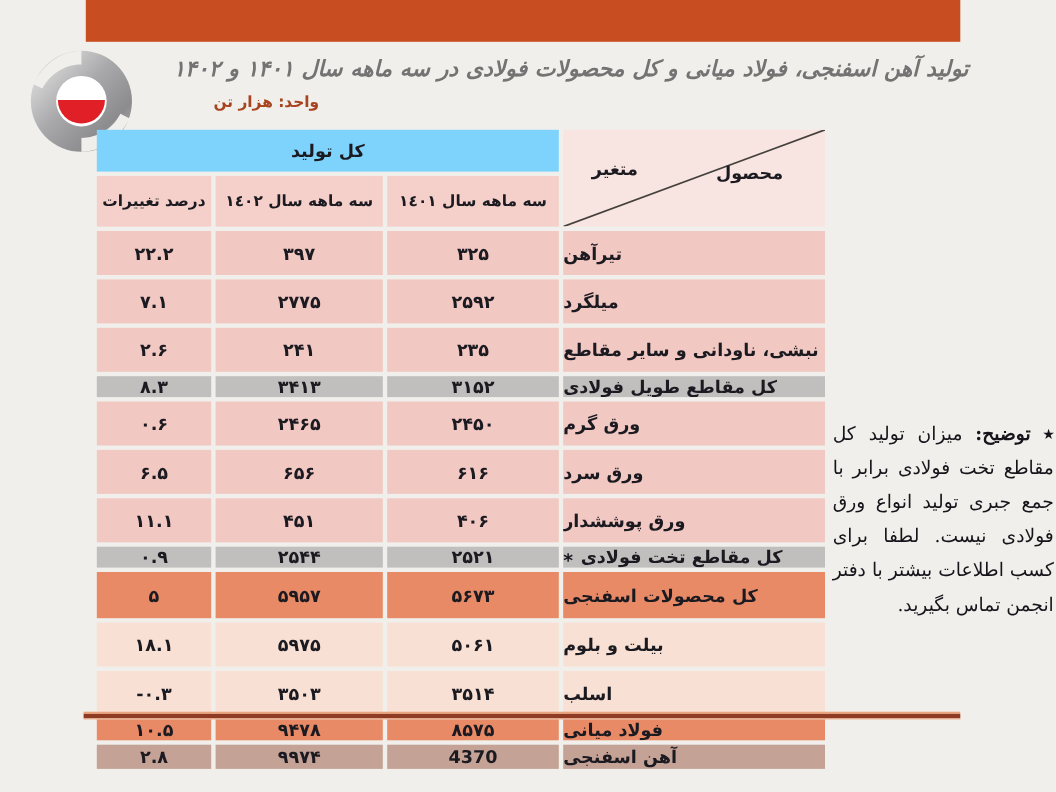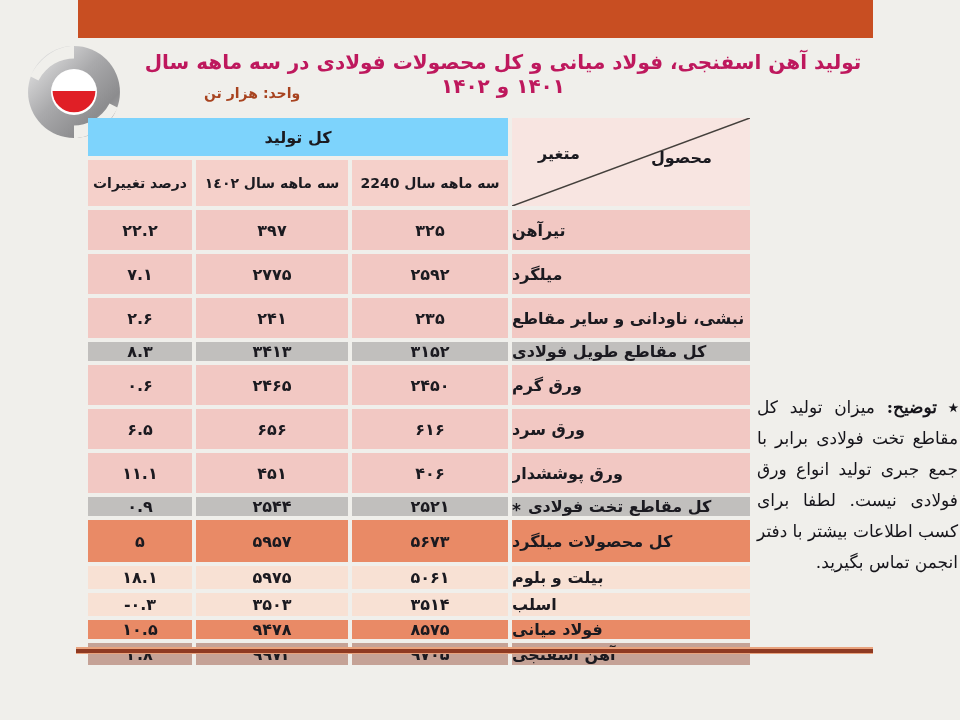--- a/index.html
+++ b/index.html
@@ -5,26 +5,26 @@
   html,body{margin:0;padding:0}
   body{
     width:960px;height:720px;position:relative;overflow:hidden;
     background:#f0efeb;
     font-family:"DejaVu Sans","Liberation Sans",sans-serif;
     color:#1b1a20;
   }
   .top-bar{position:absolute;left:78px;top:0;width:795px;height:38px;background:#c84e22}
   .logo{position:absolute;left:27px;top:45px;width:94px;height:94px}
   .slide-title{
-    position:absolute;left:140px;top:50px;width:726px;
+    position:absolute;left:156px;top:50px;width:726px;
     direction:rtl;text-align:center;
-    font-size:20px;font-weight:bold;color:#be185d;
+    font-size:20px;font-weight:bold;color:#737373;font-style:italic;
   }
   .unit-label{
-    position:absolute;left:204px;top:85px;
+    position:absolute;left:194px;top:85px;
     direction:rtl;font-size:14px;font-weight:bold;color:#a8431f;
   }
 
   table.data-table{
     position:absolute;left:84px;top:114px;
     border-collapse:separate;border-spacing:4px;direction:rtl;
     table-layout:fixed;
   }
   .data-table th,.data-table td{
     padding:0;text-align:center;vertical-align:middle;
@@ -33,38 +33,37 @@
   .group-header{background:#7dd3fc;height:38px;font-size:16px}
   .col-header{background:#f5d0ca;height:46px;font-size:14px}
   .corner-cell{background:#f8e5e1;position:relative}
   .corner-cell svg.diag{position:absolute;left:0;top:0;width:100%;height:100%}
   .corner-product{position:absolute;right:38px;top:30px;font-size:16px}
   .corner-variable{position:absolute;left:26px;top:26px;font-size:16px}
 
   tr.row-item    td{background:#f2c8c3;height:40px}
   tr.row-subtotal td{background:#c1bfbd;height:17px}
   tr.row-grand   td{background:#e98a66;height:42px}
-  tr.row-input   td{background:#f8e1d4;height:23px}
+  tr.row-input   td{background:#f8e1d4;height:40px}
   tr.row-semi    td{background:#e98a66;height:18px}
   tr.row-sponge  td{background:#c5a296;height:22px}
 
   td.cell{font-size:16px}
   td.num{direction:ltr}
   td.product .prod-wrap{
     direction:ltr;display:flex;justify-content:flex-start;align-items:center;gap:7px;
   }
   td.product .prod-name{direction:rtl;unicode-bidi:embed}
   td.product .star{font-size:17px;line-height:10px;position:relative;top:3px}
 
   .note{
     position:absolute;left:757px;top:380px;width:201px;
     direction:rtl;text-align:justify;
     font-size:17px;line-height:1.82;color:#15141a;
     font-family:"DejaVu Serif","Liberation Serif",serif;
-    margin-top:12px;
   }
   .note .note-star{font-weight:bold}
   .note .note-label{font-weight:bold}
 
   .bottom-rule{position:absolute;left:76px;top:647px;width:797px}
   .bottom-rule .rule-light{height:2px;background:#e9a37e}
   .bottom-rule .rule-dark{height:4px;background:#8f3a22}
   .bottom-rule .rule-light2{height:1px;background:#e9a37e}
 </style>
 </head>
@@ -103,21 +102,21 @@
       <td class="corner-cell" rowspan="2">
         <svg class="diag" viewBox="0 0 100 100" preserveAspectRatio="none">
           <line x1="0" y1="100" x2="100" y2="0" stroke="#44403c" stroke-width="1.6" vector-effect="non-scaling-stroke"></line>
         </svg>
         <span class="corner-product">محصول</span>
         <span class="corner-variable">متغیر</span>
       </td>
       <th class="group-header" colspan="3">کل تولید</th>
     </tr>
     <tr>
-      <th class="col-header">سه ماهه سال 2240</th>
+      <th class="col-header">سه ماهه سال ١٤٠١</th>
       <th class="col-header">سه ماهه سال ١٤٠٢</th>
       <th class="col-header">درصد تغییرات</th>
     </tr>
   </thead>
   <tbody>
       <tr class="row-item">
         <td class="cell product">
           <span class="prod-wrap">
             <span class="prod-name">تیرآهن</span>
           </span>
@@ -193,21 +192,21 @@
             <span class="prod-name">کل مقاطع تخت فولادی</span>
           </span>
         </td>
         <td class="cell num">۲۵۲۱</td>
         <td class="cell num">۲۵۴۴</td>
         <td class="cell num">۰.۹</td>
       </tr>
       <tr class="row-grand">
         <td class="cell product">
           <span class="prod-wrap">
-            <span class="prod-name">کل محصولات میلگرد</span>
+            <span class="prod-name">کل محصولات اسفنجی</span>
           </span>
         </td>
         <td class="cell num">۵۶۷۳</td>
         <td class="cell num">۵۹۵۷</td>
         <td class="cell num">۵</td>
       </tr>
       <tr class="row-input">
         <td class="cell product">
           <span class="prod-wrap">
             <span class="prod-name">بیلت و بلوم</span>
@@ -236,21 +235,21 @@
         <td class="cell num">۸۵۷۵</td>
         <td class="cell num">۹۴۷۸</td>
         <td class="cell num">۱۰.۵</td>
       </tr>
       <tr class="row-sponge">
         <td class="cell product">
           <span class="prod-wrap">
             <span class="prod-name">آهن اسفنجی</span>
           </span>
         </td>
-        <td class="cell num">۹۷۰۵</td>
+        <td class="cell num">4370</td>
         <td class="cell num">۹۹۷۴</td>
         <td class="cell num">۲.۸</td>
       </tr>
     </tbody>
 </table>
 
 <div class="note">
   <span class="note-star">٭</span>
   <span class="note-label">توضیح:</span>
   <span class="note-text">میزان تولید کل مقاطع تخت فولادی برابر با جمع جبری تولید انواع ورق فولادی نیست. لطفا برای کسب اطلاعات بیشتر با دفتر انجمن تماس بگیرید.</span>

